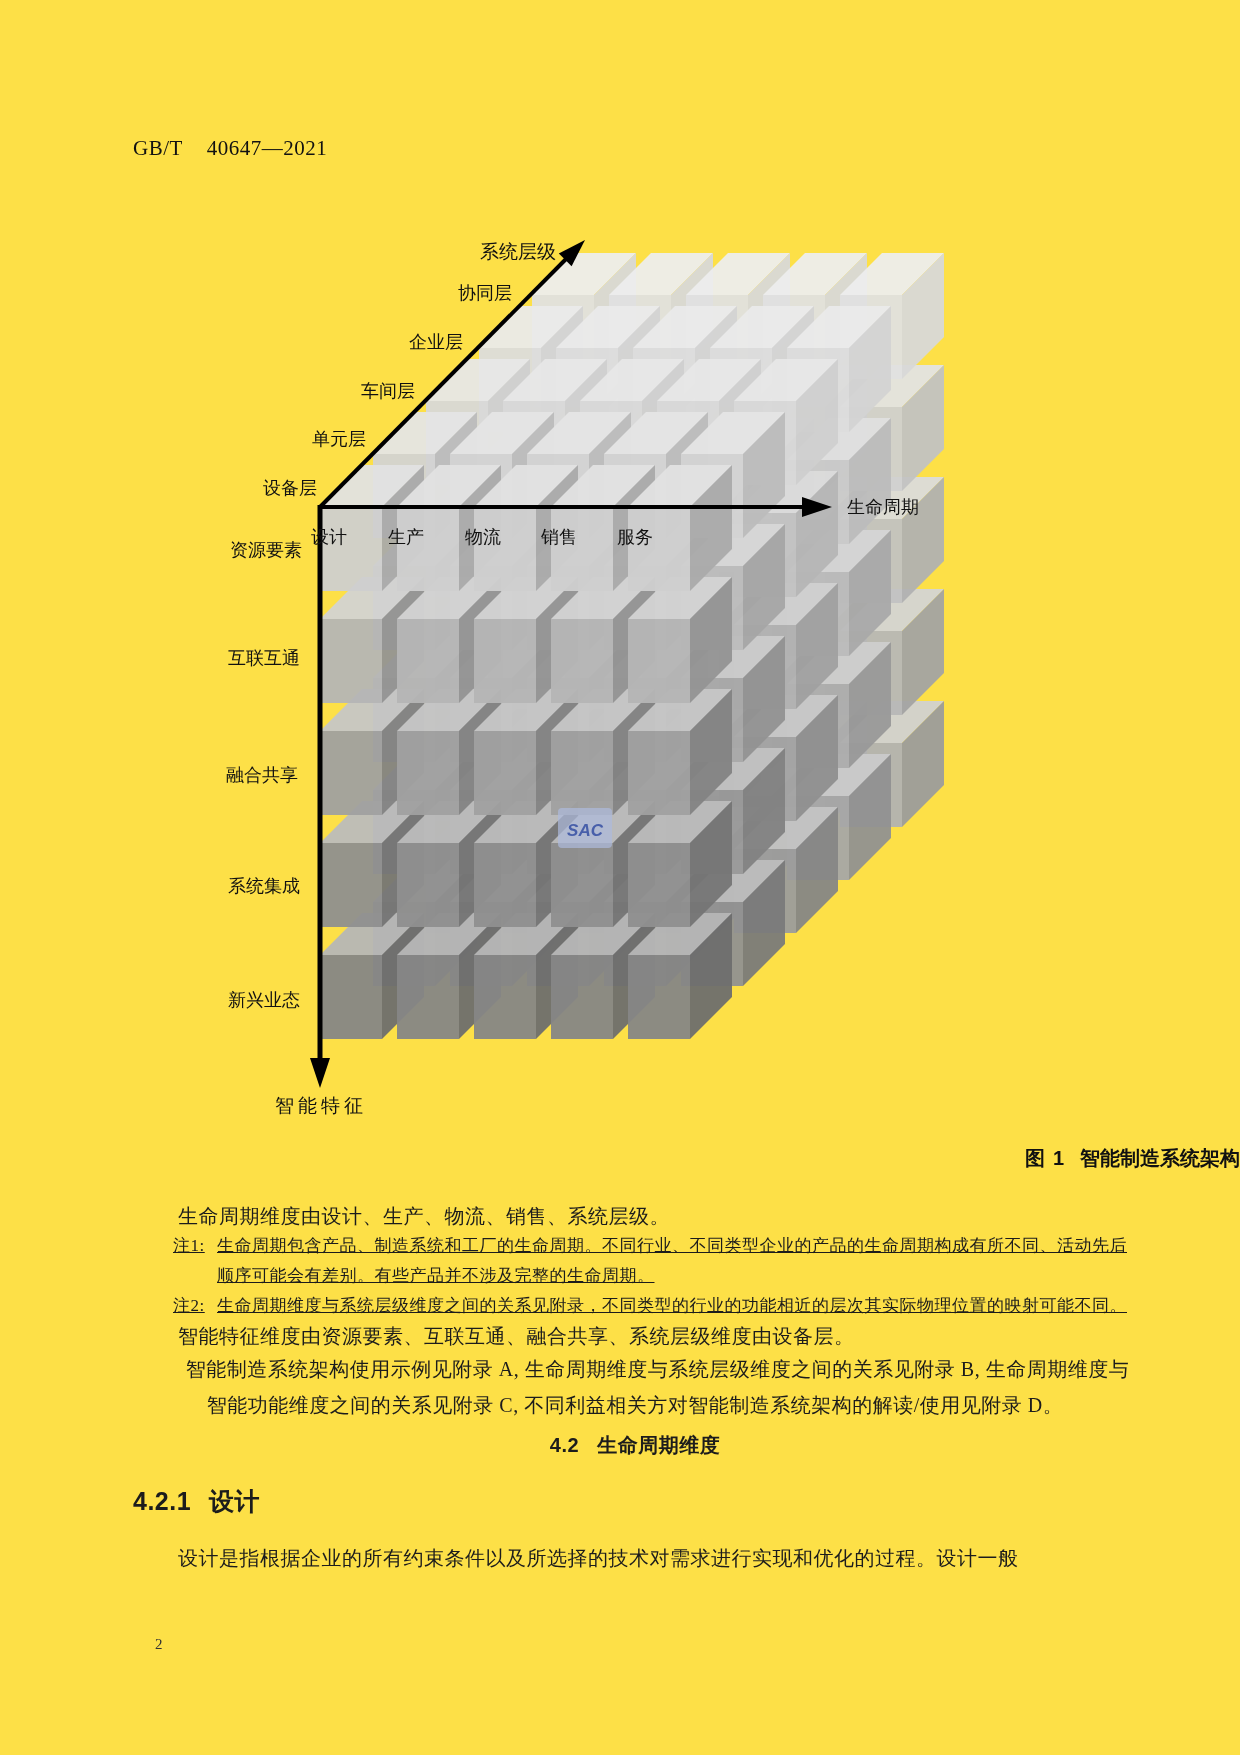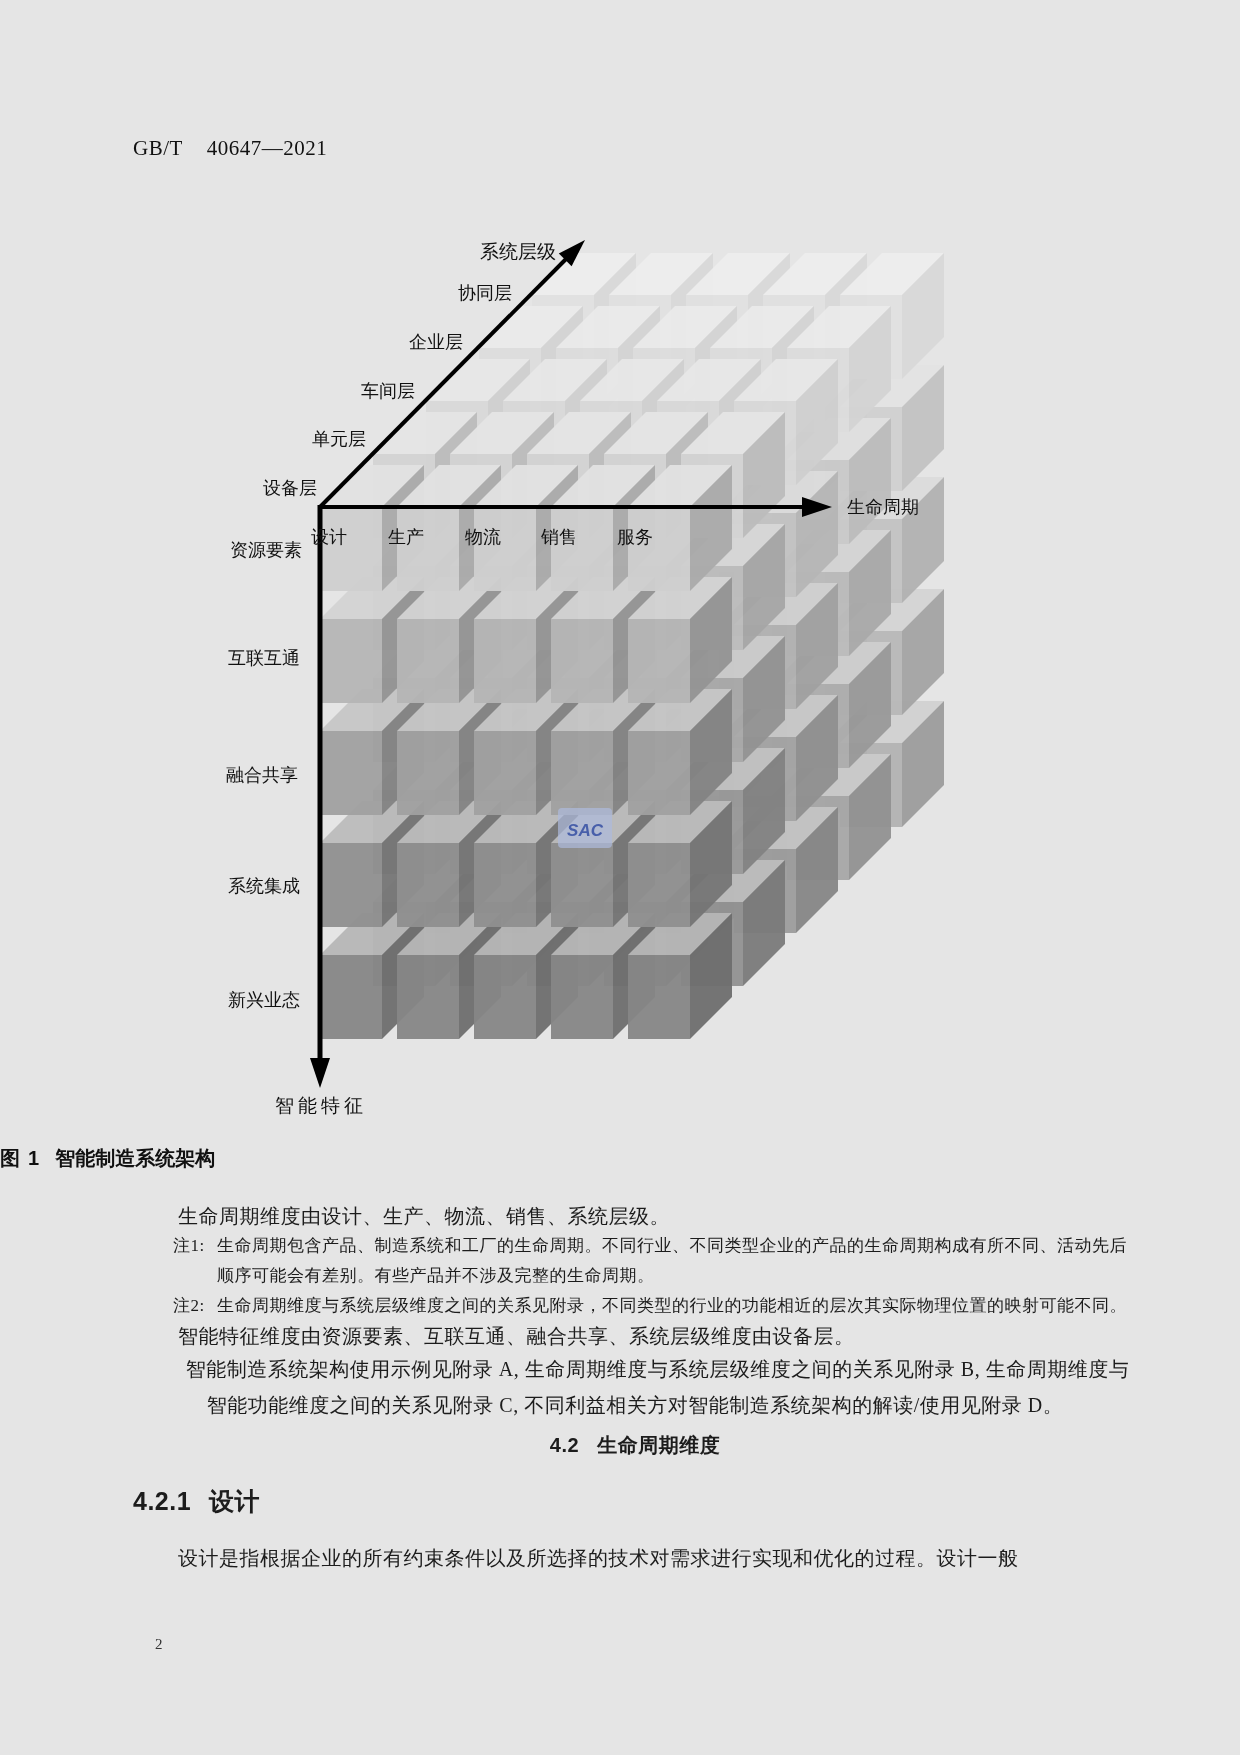--- a/index.html
+++ b/index.html
@@ -1,28 +1,28 @@
 <!DOCTYPE html>
 <html><head>
 <meta charset="utf-8">
 <style>
   html,body{margin:0;padding:0;background:#ffffff;}
-  .page{position:relative;width:1240px;height:1755px;background:#e5e5e5;overflow:hidden;
+  .page{position:relative;width:1240px;height:1755px;background:#fde047;overflow:hidden;
         font-family:"Liberation Serif",serif;color:#1c1c1c;}
   .hdr{position:absolute;left:133px;top:136px;font-size:21px;letter-spacing:0.5px;color:#111;}
   .hdr .gap{display:inline-block;width:24px;}
   .fig-svg{position:absolute;left:0;top:0;width:1240px;height:1755px;pointer-events:none;}
-  .caption{position:absolute;left:0;top:1145px;width:1240px;text-align:left;
+  .caption{position:absolute;left:0;top:1145px;width:1240px;text-align:right;
            font-family:"Liberation Sans",sans-serif;font-weight:bold;font-size:20px;color:#111;}
   .caption .cgap{display:inline-block;width:16px;}
   .caption .ngap{display:inline-block;width:8px;}
   .body-text{position:absolute;left:133px;top:1201px;width:1004px;font-size:20px;line-height:30px;letter-spacing:0.5px;}
   .para{margin:0;text-indent:45px;}
   .para-wide{margin:0;text-indent:45px;line-height:36px;text-align:center;}
-  .note{display:flex;font-size:17px;line-height:30px;margin:0 0 0 40px;letter-spacing:0.5px;}
+  .note{display:flex;font-size:17px;line-height:30px;margin:0 0 0 40px;letter-spacing:0.5px;text-decoration:underline;}
   .note-label{flex:0 0 44px;}
   .note-body{flex:1;}
   .h2{margin-top:8px;height:28px;line-height:28px;font-family:"Liberation Sans",sans-serif;
       font-weight:bold;font-size:20px;text-align:center;}
   .h3{margin-top:28px;height:28px;line-height:28px;font-family:"Liberation Sans",sans-serif;
       font-weight:bold;font-size:25px;}
   .h2 .hs,.h3 .hs{display:inline-block;width:18px;}
   .p5{margin-top:28px;}
   .pageno{position:absolute;left:155px;top:1636px;font-size:15px;color:#333;}
 </style>

